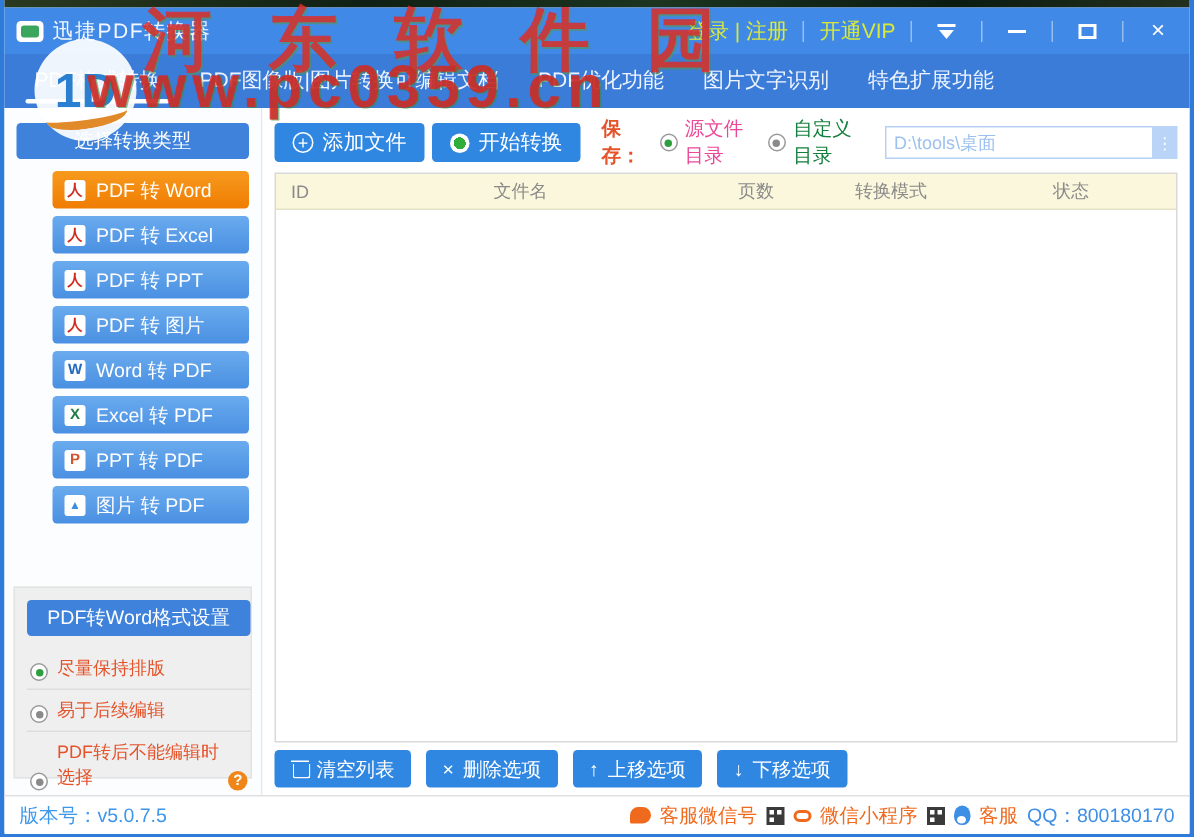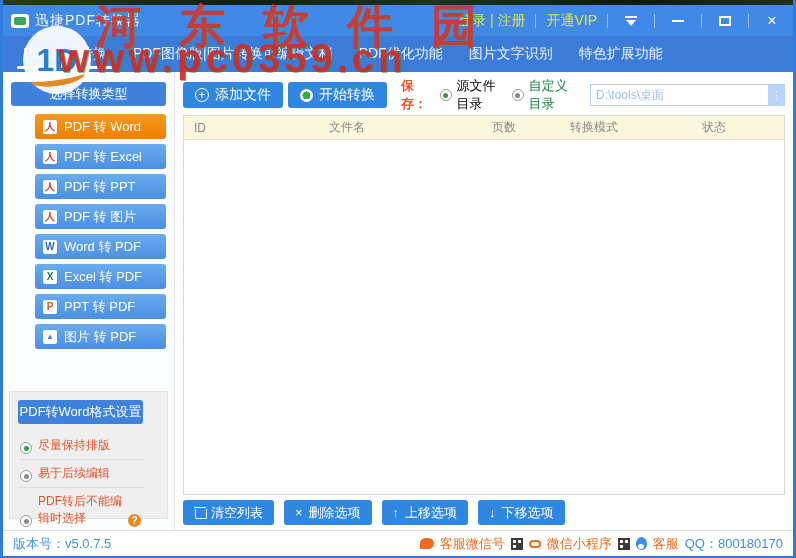--- a/index.html
+++ b/index.html
@@ -43,21 +43,21 @@
     background:linear-gradient(#6aabee,#4a90e2); }
   .side-item.active { background:linear-gradient(#f79a1e,#ef7d02); }
   .ic-doc { width:14px; height:14px; border-radius:2px; display:flex; align-items:center; justify-content:center;
     font-size:10px; font-weight:bold; flex:0 0 auto; }
   .ic-pdf { background:#fff; color:#d22b1f; }
   .ic-word { background:#fff; color:#2468c0; }
   .ic-excel { background:#fff; color:#1e7e45; }
   .ic-ppt { background:#fff; color:#d35230; }
   .ic-img { background:#fff; color:#3a8de0; font-size:8px; }
 
-  .settings { margin:42px 0 4px 0; background:#efefef; border:1px solid #e3e3e3; padding:8px 24px 10px 8px; height:128px; }
+  .settings { margin:42px 0 4px 0; background:#efefef; border:1px solid #e3e3e3; padding:8px 0 10px 8px; height:128px; }
   .settings .side-header { margin:0 0 8px 0; }
   .opt-row { display:flex; align-items:flex-end; gap:6px; padding:5px 2px; font-size:12px; color:#e4532a; cursor:pointer; }
   .opt-row.bordered { border-bottom:1px solid #ddd; }
   .radio { width:12px; height:12px; border-radius:50%; background:#fff; border:1px solid #9a9a9a; position:relative; flex:0 0 auto; }
   .radio::after { content:""; position:absolute; inset:2.5px; border-radius:50%; background:#8a8a8a; }
   .radio.sel::after { background:#2e9e3e; }
   .help-badge { width:13px; height:13px; border-radius:50%; background:#f08519; color:#fff; font-size:10px; font-weight:bold;
     display:flex; align-items:center; justify-content:center; flex:0 0 auto; }
 
   
@@ -66,21 +66,21 @@
   .btn-blue { height:26px; background:#2f87e2; border-radius:3px; color:#fff; font-size:14px;
     display:flex; align-items:center; gap:6px; padding:0 12px; cursor:pointer; white-space:nowrap; }
   .btn-blue + .btn-blue { margin-left:5px; }
   .ico-circle-plus { width:14px; height:14px; border:1.5px solid #fff; border-radius:50%;
     display:flex; align-items:center; justify-content:center; font-size:12px; line-height:1; }
   .ico-start { width:13px; height:13px; border-radius:50%;
     background:radial-gradient(circle at 50% 50%, #2fae3a 0 4px, #fff 4px); }
   .save-group { display:flex; align-items:center; gap:8px; margin-left:14px; font-size:13px; }
   .save-label { color:#e4532a; font-weight:bold; }
   .save-opt { display:flex; align-items:center; gap:5px; cursor:pointer; }
-  .save-opt .t-orange { color:#000000; }
+  .save-opt .t-orange { color:#ec4899; }
   .save-opt .t-blue { color:#15803d; }
   .path-wrap { display:flex; align-items:flex-end; margin-left:6px; }
   .path-input { width:178px; height:22px; border:1px solid #b5d2f5; border-right:none; color:#9cc0f0;
     font-size:12px; padding:0 5px; outline:none; font-family:"Liberation Sans","DejaVu Sans",sans-serif; }
   .browse-btn { width:17px; height:22px; background:#b9d4f6; color:#fff; font-size:11px;
     display:flex; align-items:center; justify-content:center; cursor:pointer; }
 
   .filetable { margin-top:7px; border:1px solid #d9d9d9; height:380px; display:flex; flex-direction:column; flex:0 0 auto; }
   .t-head { height:24px; background:#fbf7dc; border-bottom:1px solid #e6e2c8; display:flex; align-items:center;
     font-size:12px; color:#8a8a8a; }

